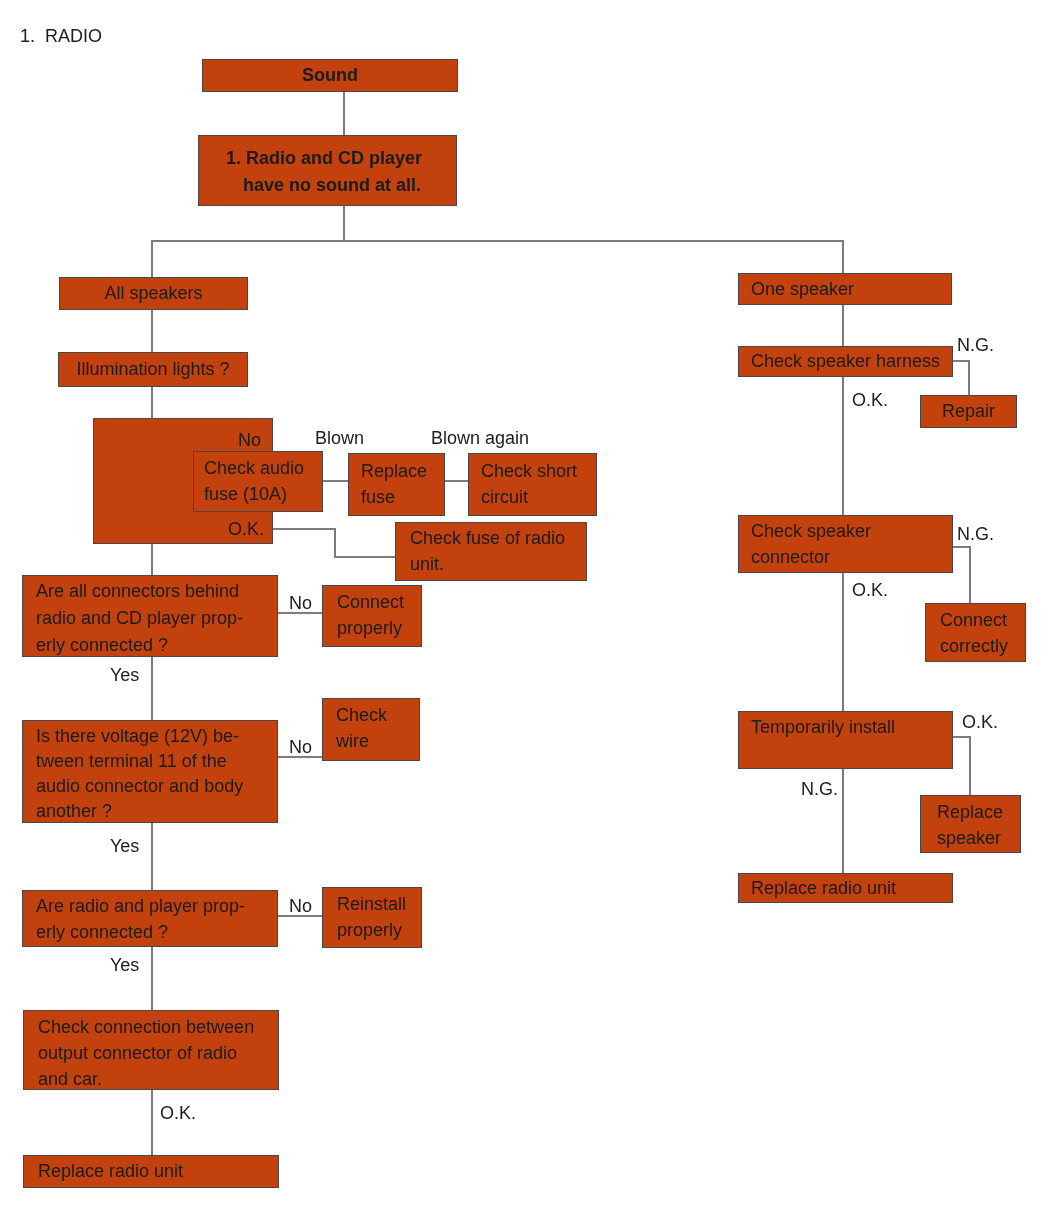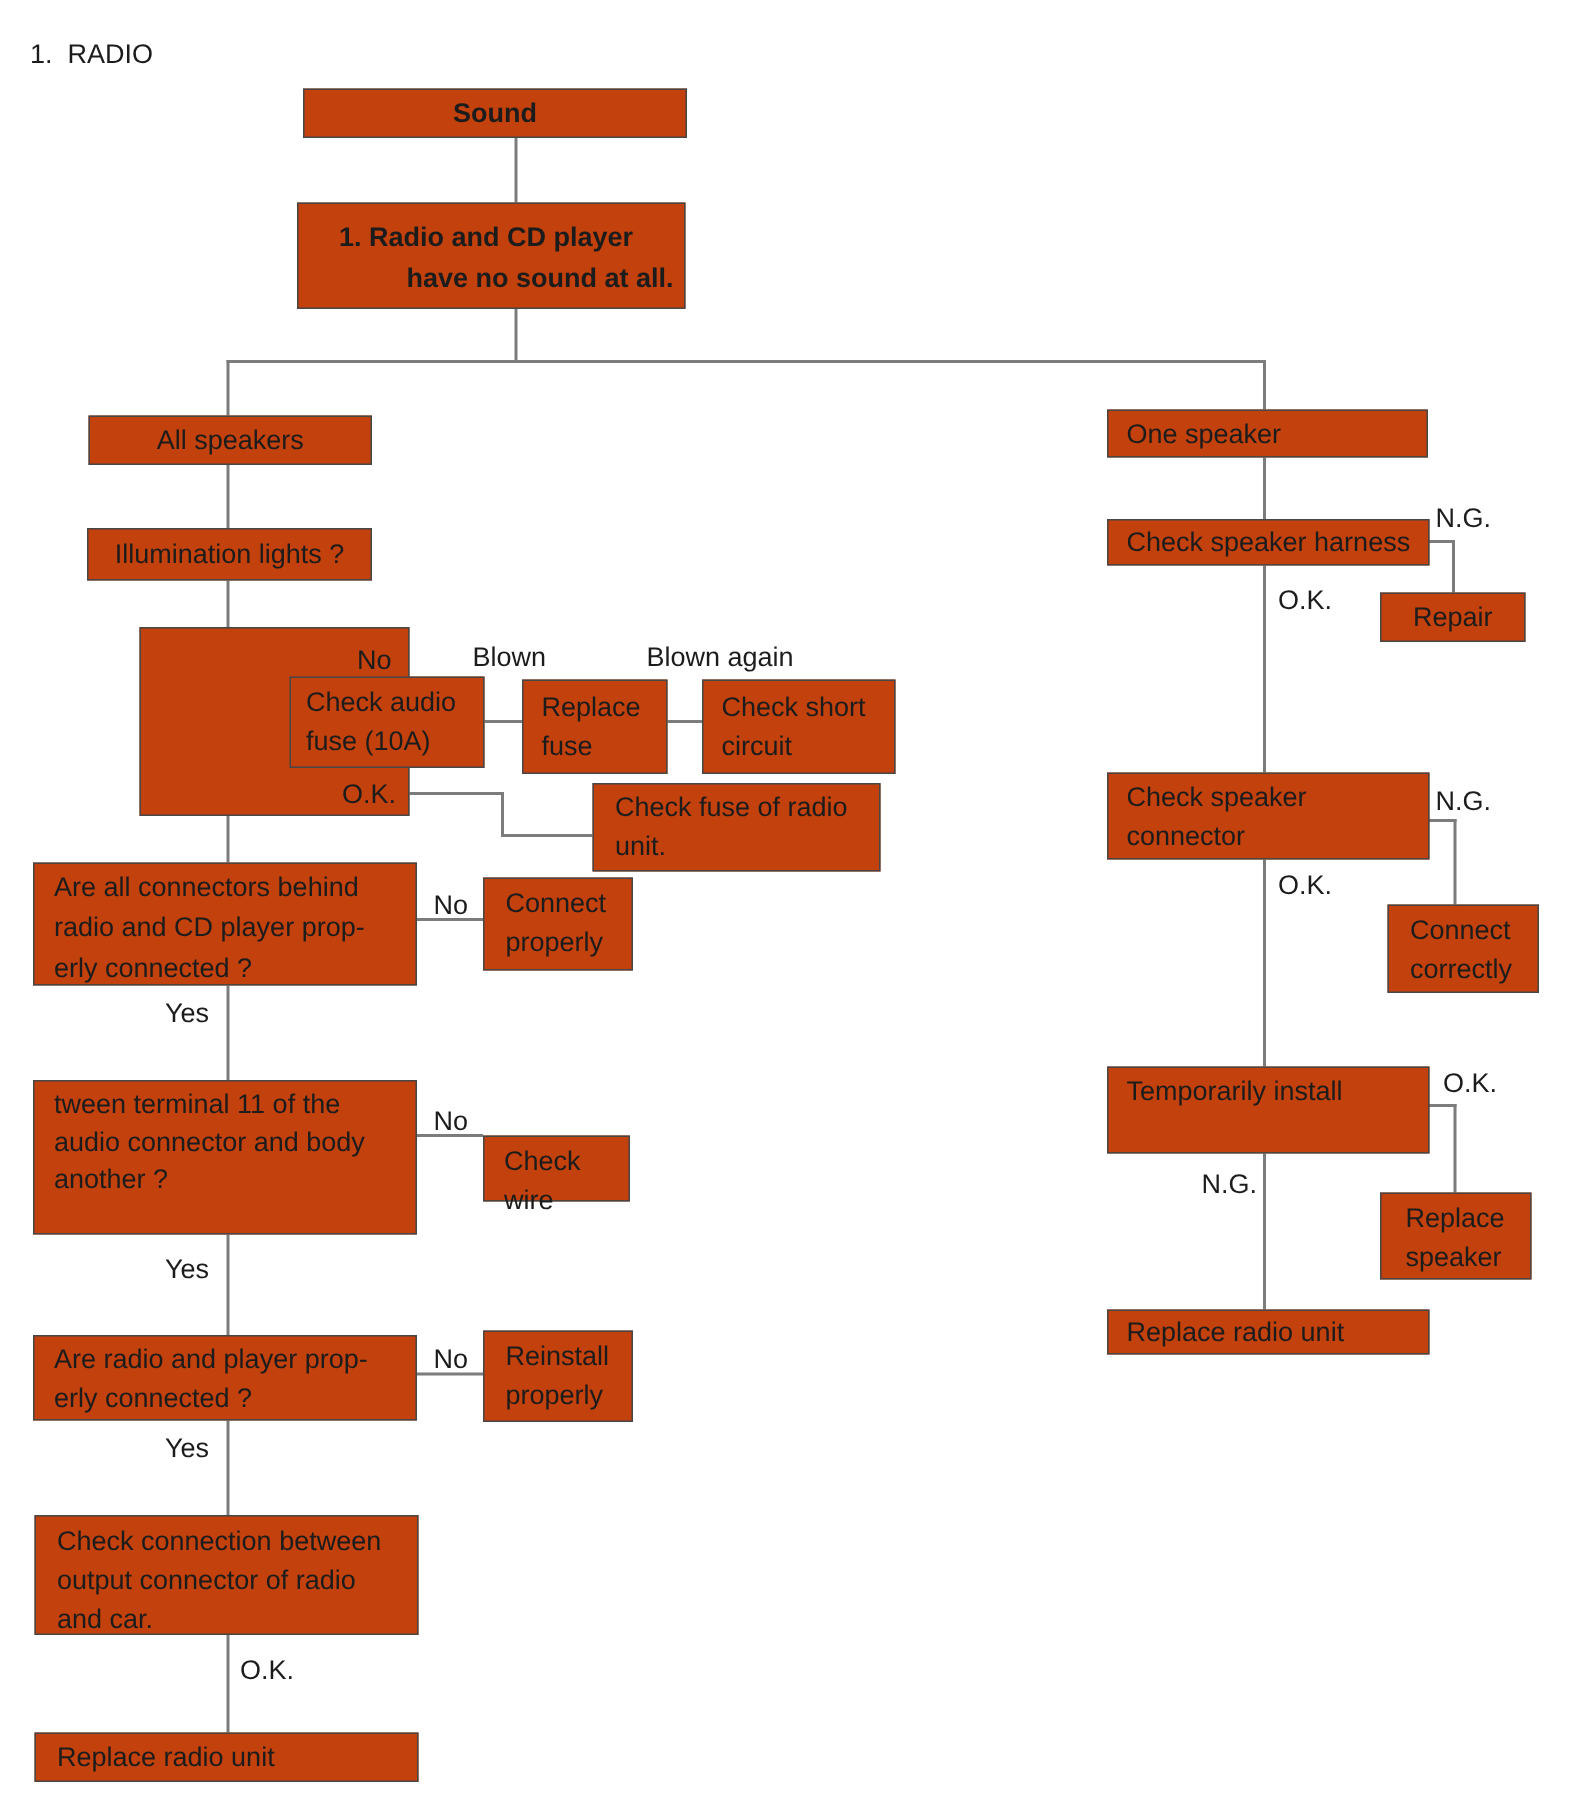--- a/index.html
+++ b/index.html
@@ -56,21 +56,21 @@
   <div class="vline" style="left:969px;top:736px;height:59px"></div>
 
   <div class="box bigbox" style="left:93px;top:418px;width:180px;height:126px"></div>
 
   <div class="box center bold" style="left:202px;top:59px;width:256px;height:33px">
     <span>Sound</span>
   </div>
 
   <div class="box bold" style="left:198px;top:135px;width:259px;height:71px;padding-top:9px;line-height:27px">
     <div style="margin-left:27px">1. Radio and CD player</div>
-    <div style="margin-left:72px">have no sound at all.</div>
+    <div style="margin-left:44px">have no sound at all.</div>
   </div>
 
   <div class="box center" style="left:59px;top:277px;width:189px;height:33px">
     <span>All speakers</span>
   </div>
 
   <div class="box center" style="left:58px;top:352px;width:190px;height:35px">
     <span>Illumination lights ?</span>
   </div>
 
@@ -99,26 +99,27 @@
     <div>radio and CD player prop-</div>
     <div>erly connected ?</div>
   </div>
 
   <div class="box" style="left:322px;top:585px;width:100px;height:62px;padding:3px 0 0 14px;line-height:26px">
     <div>Connect</div>
     <div>properly</div>
   </div>
 
   <div class="box" style="left:22px;top:720px;width:256px;height:103px;padding:3px 0 0 13px;line-height:25px">
+    <div>Is there voltage (12V) be-</div>
     <div>tween terminal 11 of the</div>
     <div>audio connector and body</div>
     <div>another ?</div>
   </div>
 
-  <div class="box" style="left:322px;top:757px;width:98px;height:44px;padding:3px 0 0 13px;line-height:26px">
+  <div class="box" style="left:322px;top:698px;width:98px;height:63px;padding:3px 0 0 13px;line-height:26px">
     <div>Check</div>
     <div>wire</div>
   </div>
 
   <div class="box" style="left:22px;top:890px;width:256px;height:57px;padding:2px 0 0 13px;line-height:26px">
     <div>Are radio and player prop-</div>
     <div>erly connected ?</div>
   </div>
 
   <div class="box" style="left:322px;top:887px;width:100px;height:61px;padding:3px 0 0 14px;line-height:26px">

